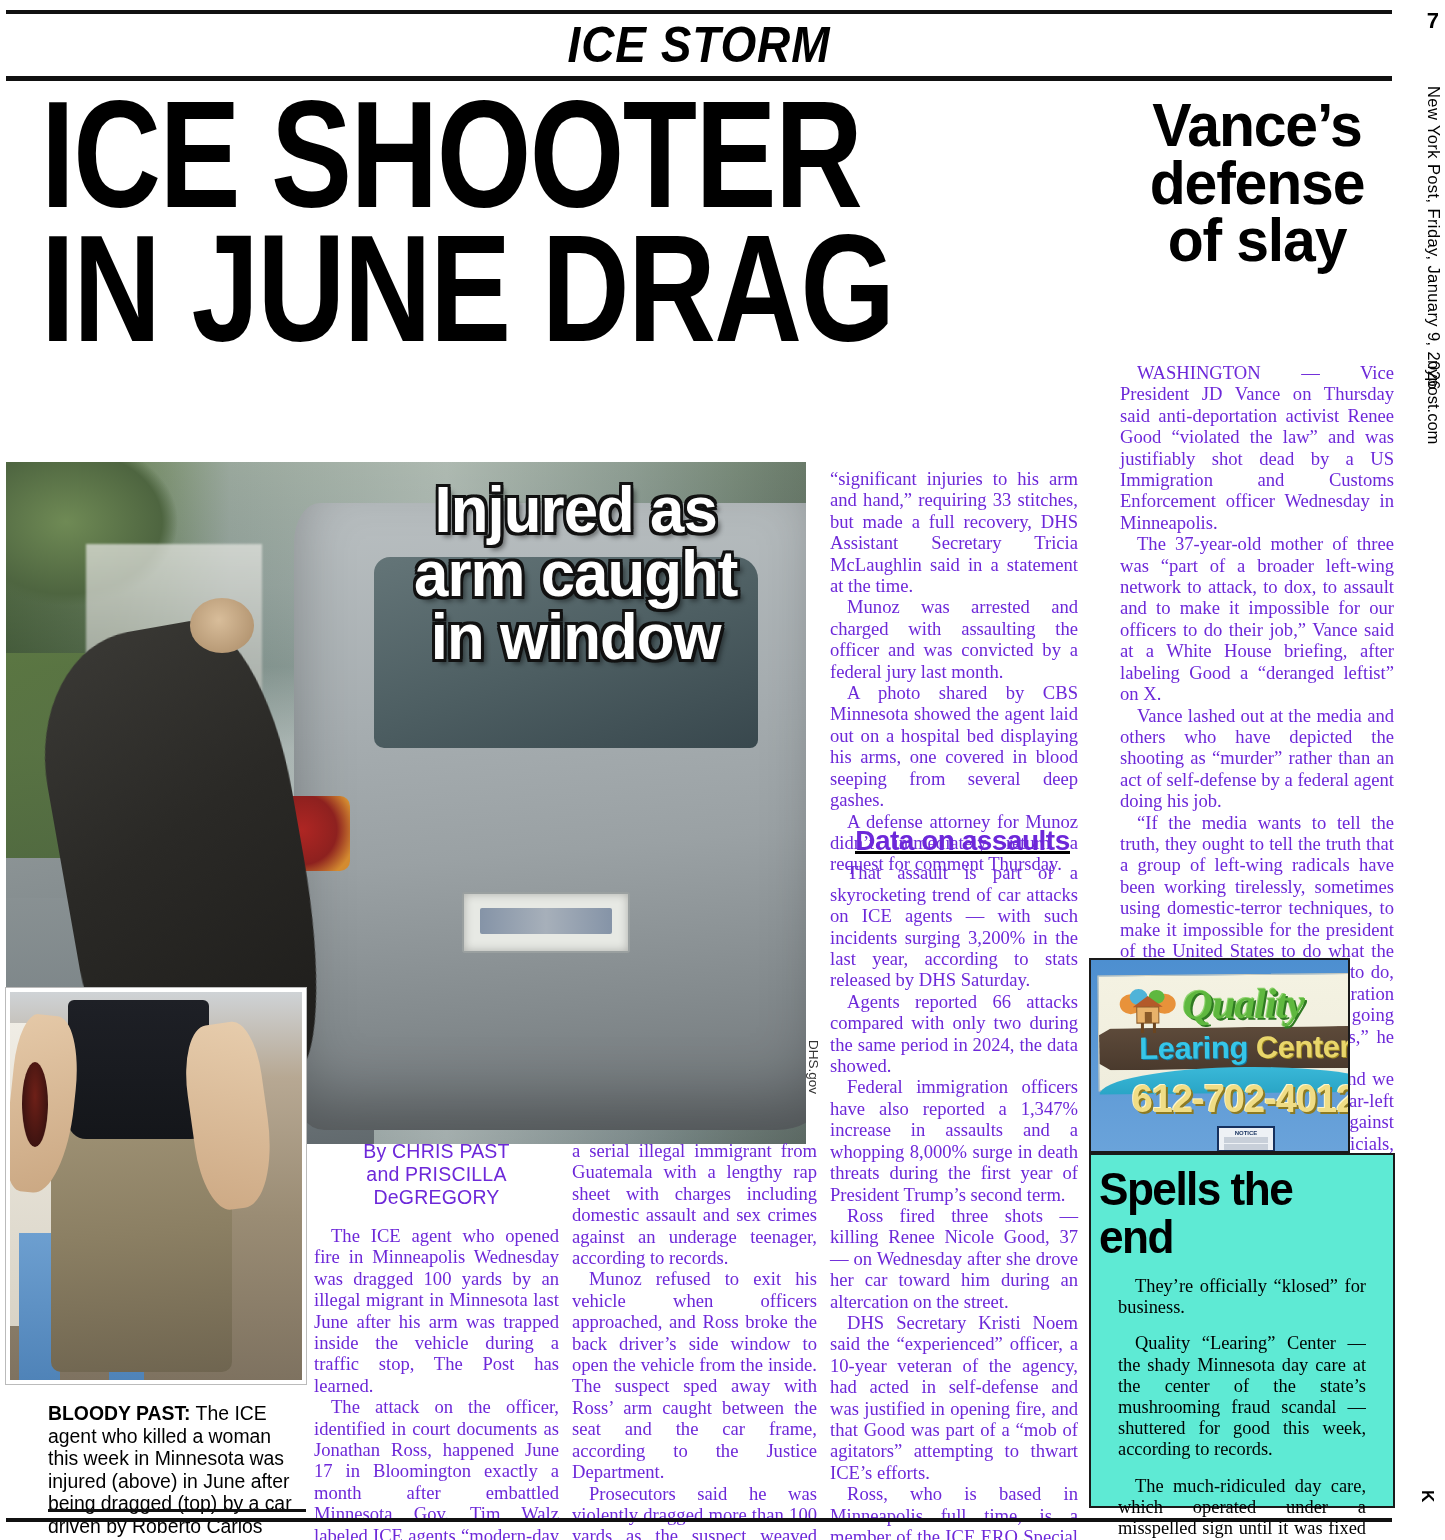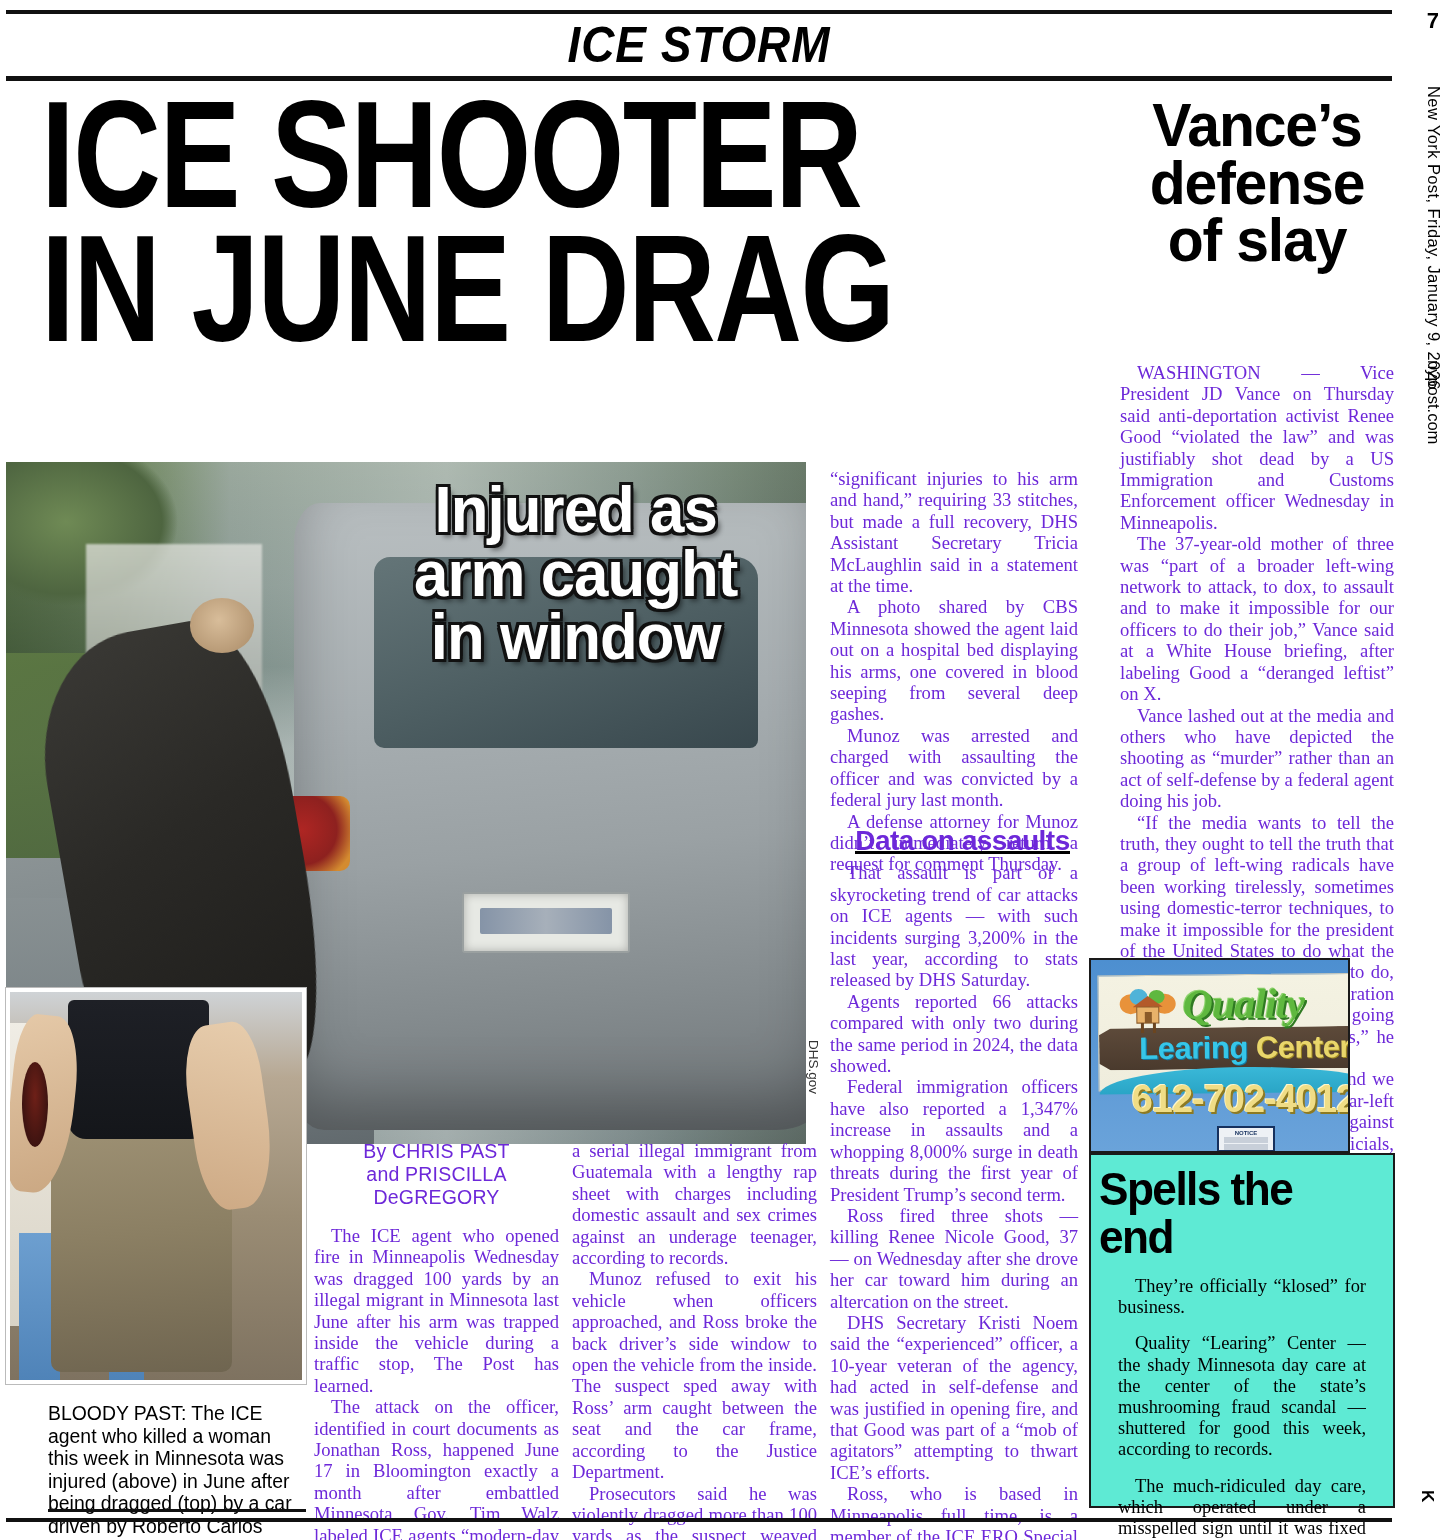--- a/index.html
+++ b/index.html
@@ -275,21 +275,21 @@
     font-size: 13.5px; color: #333;
   }
 
   
   .caption {
     position: absolute; left: 48px; top: 1402px; width: 258px;
     font-family: "Liberation Sans", sans-serif;
     font-size: 19.4px; line-height: 22.6px;
     color: #000;
   }
-  .caption b { font-weight: normal; }
+  .caption b { font-weight: bold; }
 
   .caption-rule { position:absolute; left:48px; bottom:28px; width:258px; height:3px; background:#111; }
 
   
   .ad {
     position: absolute; left: 1089px; top: 958px; width: 261px; height: 195px;
     border: 2px solid #1a1a1a;
     background: #5b9ad5;
     overflow: hidden;
   }
@@ -462,22 +462,22 @@
 
     <div class="col col-story2">
       <p class="noind">a serial illegal immigrant from Guatemala with a lengthy rap sheet with charges including domestic assault and sex crimes against an underage teenager, according to records.</p>
       <p>Munoz refused to exit his vehicle when officers approached, and Ross broke the back driver’s side window to open the vehicle from the inside. The suspect sped away with Ross’ arm caught between the seat and the car frame, according to the Justice Department.</p>
       <p>Prosecutors said he was violently dragged more than 100 yards as the suspect weaved back and forth in an attempt to shake him loose from the car.</p>
 
     </div>
 
     <div class="col col-b">
       <p class="noind">“significant injuries to his arm and hand,” requiring 33 stitches, but made a full recovery, DHS Assistant Secretary Tricia McLaughlin said in a statement at the time.</p>
+      <p>Munoz was arrested and charged with assaulting the officer and was convicted by a federal jury last month.</p>
       <p>A photo shared by CBS Minnesota showed the agent laid out on a hospital bed displaying his arms, one covered in blood seeping from several deep gashes.</p>
-      <p>Munoz was arrested and charged with assaulting the officer and was convicted by a federal jury last month.</p>
       <p>A defense attorney for Munoz didn’t immediately return a request for comment Thursday.</p>
     </div>
 
     <div class="col col-c">
       <p class="subhead-wrap">
         <span class="subhead">Data on assaults</span>
       </p>
       <p>That assault is part of a skyrocketing trend of car attacks on ICE agents — with such incidents surging 3,200% in the last year, according to stats released by DHS Saturday.</p>
       <p>Agents reported 66 attacks compared with only two during the same period in 2024, the data showed.</p>
       <p>Federal immigration officers have also reported a 1,347% increase in assaults and a whopping 8,000% surge in death threats during the first year of President Trump’s second term.</p>

